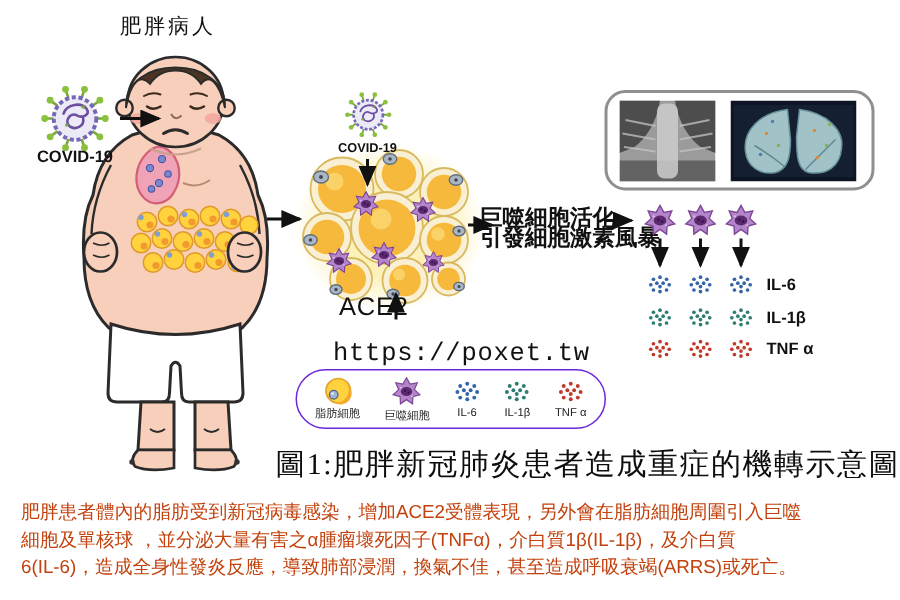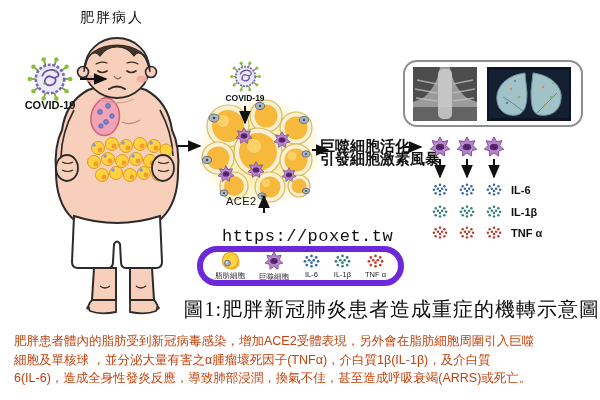--- a/index.html
+++ b/index.html
@@ -3,28 +3,28 @@
 <meta charset="utf-8">
 <style>
   html,body{margin:0;padding:0;background:#fff;}
   .stage{position:relative;width:600px;height:400px;background:#ffffff;overflow:hidden;
          font-family:"Liberation Sans","DejaVu Sans",sans-serif;color:#1a1a1a;}
   .abs{position:absolute;}
   .lbl{position:absolute;white-space:nowrap;}
   .person-label{left:80px;top:9px;font-size:14px;letter-spacing:2px;color:#111;}
   .covid1-label{left:16px;top:99px;width:68px;text-align:center;font-size:11px;font-weight:bold;color:#111;}
   .covid2-label{left:213px;top:93px;width:64px;text-align:center;font-size:8.5px;font-weight:bold;color:#111;}
-  .ace2-label{left:226px;top:195px;font-size:11px;color:#111;letter-spacing:.5px;}
+  .ace2-label{left:226px;top:195px;font-size:17px;color:#111;letter-spacing:.5px;}
   .cascade{left:320px;top:139px;width:90px;text-align:center;font-size:15px;font-weight:bold;line-height:13px;color:#111;}
   .cyt-label{font-size:11px;font-weight:bold;color:#111;}
   .url{left:222px;top:227px;font-family:"Liberation Mono","DejaVu Sans Mono",monospace;
        font-size:17px;color:#111;border-bottom:1.5px solid #1a1a1a;padding-bottom:14px;letter-spacing:.5px;}
   .xray-box{left:403px;top:60px;width:180px;height:67px;border:2px solid #8f8f8f;border-radius:14px;
             background:#fff;box-sizing:border-box;}
-  .legend-box{left:197px;top:246px;width:207px;height:40px;border:6px solid #6d28d9;border-radius:20px;
+  .legend-box{left:197px;top:246px;width:207px;height:40px;border:1px solid #6d28d9;border-radius:20px;
               box-sizing:border-box;background:#fff;display:flex;align-items:center;
               justify-content:space-between;padding:0 12px;}
   .legend-item{display:flex;flex-direction:column;align-items:center;}
   .legend-item .txt{font-size:7.5px;color:#222;margin-top:1px;white-space:nowrap;}
   .caption{left:0;top:296px;width:600px;text-align:right;font-family:"Liberation Serif","DejaVu Serif",serif;
            font-size:20px;letter-spacing:1px;color:#0d0d0d;}
   .desc{left:14px;top:332px;width:578px;font-size:12.5px;line-height:18.5px;color:#c2410c;}
   .desc div{white-space:nowrap;}
   .arr{stroke:#111;stroke-width:2;}
   .c-il6{color:#3465a8;}

